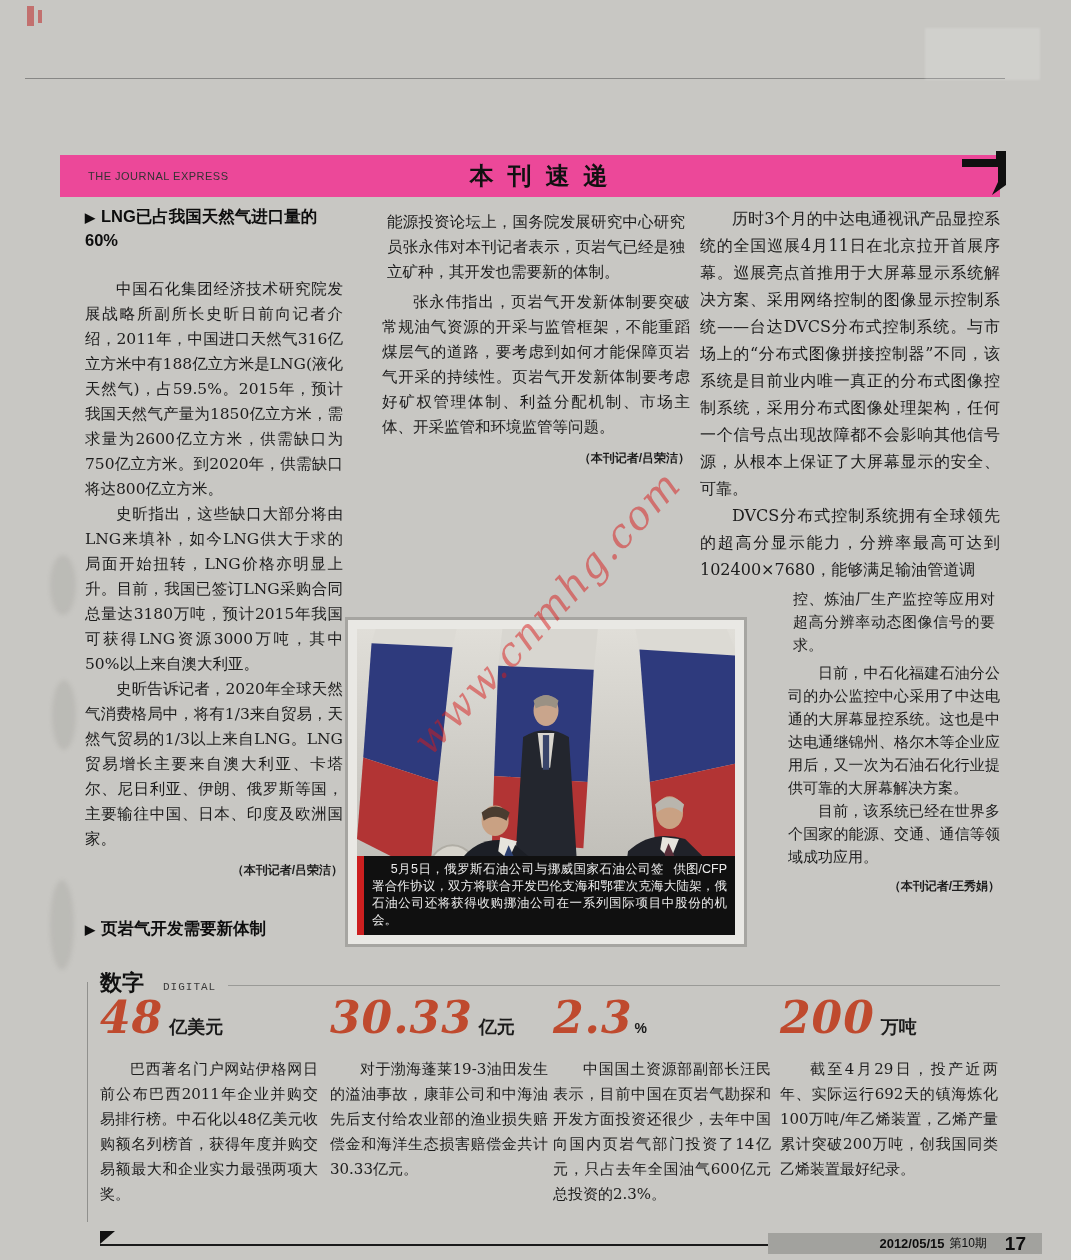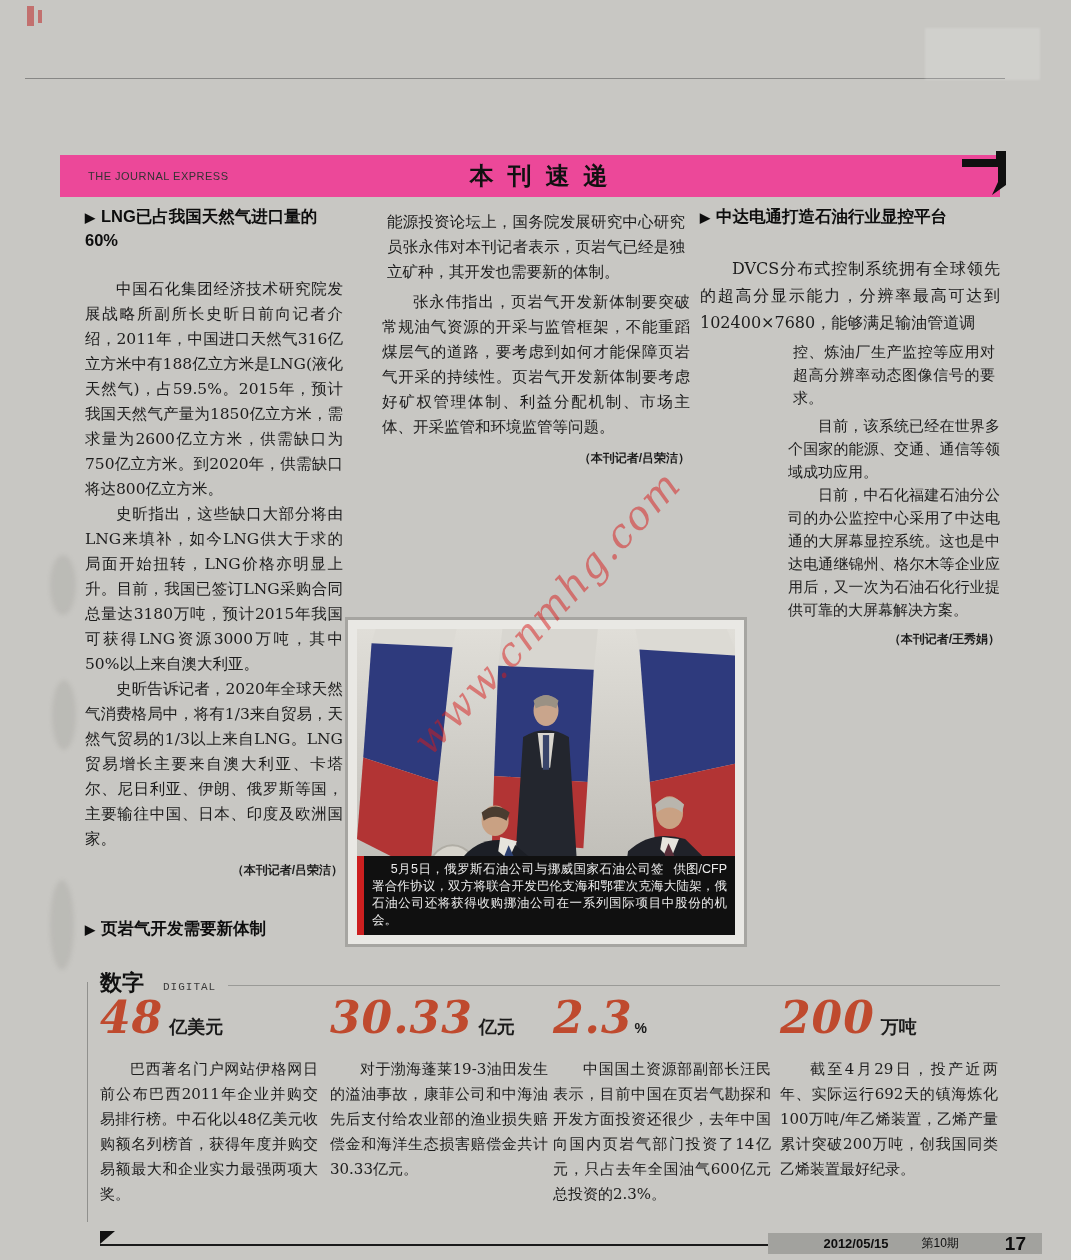--- a/index.html
+++ b/index.html
@@ -96,21 +96,21 @@
   .bottomrule{position:absolute;left:100px;top:1244px;width:890px;height:2px;background:#1a1a1a;}
   .pennant{
     position:absolute;left:100px;top:1231px;width:0;height:0;
     border-top:13px solid #111;border-right:15px solid transparent;
   }
 
   
   .footerbar{
     position:absolute;left:768px;top:1233px;width:274px;height:21px;
     background:#a2a29e;display:flex;align-items:center;justify-content:flex-end;
-    font-family:"Liberation Sans",sans-serif;color:#0e0e0e;gap:28px;
+    font-family:"Liberation Sans",sans-serif;color:#0e0e0e;
   }
   .footerbar .fdate{font-weight:bold;font-size:13px;}
   .footerbar .fissue{font-size:12px;margin-left:5px;}
   .footerbar .fpage{font-weight:bold;font-size:19px;margin:0 16px 0 18px;}
 </style>
 </head>
 <body>
 
 <div class="page">
 
@@ -146,28 +146,26 @@
     <p class="body">5月9日，在第八届中国</p>
   </div>
 
   <div class="col col2">
     <p class="noindent">能源投资论坛上，国务院发展研究中心研究员张永伟对本刊记者表示，页岩气已经是独立矿种，其开发也需要新的体制。</p>
     <p class="body">张永伟指出，页岩气开发新体制要突破常规油气资源的开采与监管框架，不能重蹈煤层气的道路，要考虑到如何才能保障页岩气开采的持续性。页岩气开发新体制要考虑好矿权管理体制、利益分配机制、市场主体、开采监管和环境监管等问题。</p>
     <div class="byline">（本刊记者/吕荣洁）</div>
   </div>
 
   <div class="col col3">
-    <div class="head">
-      <span class="tri">▶</span><span>中达电通打造石油行业显控平台</span>
-    </div>
+    <p class="body">历时3个月的中达电通视讯产品显控系统的全国巡展4月11日在北京拉开首展序幕。巡展亮点首推用于大屏幕显示系统解决方案、采用网络控制的图像显示控制系统——台达DVCS分布式控制系统。与市场上的“分布式图像拼接控制器”不同，该系统是目前业内唯一真正的分布式图像控制系统，采用分布式图像处理架构，任何一个信号点出现故障都不会影响其他信号源，从根本上保证了大屏幕显示的安全、可靠。</p>
     <p class="body">DVCS分布式控制系统拥有全球领先的超高分显示能力，分辨率最高可达到102400×7680，能够满足输油管道调</p>
     <div class="narrow">
       <p class="noindent">控、炼油厂生产监控等应用对超高分辨率动态图像信号的要求。</p>
+      <p class="body">日前，中石化福建石油分公司的办公监控中心采用了中达电通的大屏幕显控系统。这也是中达电通继锦州、格尔木等企业应用后，又一次为石油石化行业提供可靠的大屏幕解决方案。</p>
       <p class="body">目前，该系统已经在世界多个国家的能源、交通、通信等领域成功应用。</p>
-      <p class="body">日前，中石化福建石油分公司的办公监控中心采用了中达电通的大屏幕显控系统。这也是中达电通继锦州、格尔木等企业应用后，又一次为石油石化行业提供可靠的大屏幕解决方案。</p>
       <div class="byline">（本刊记者/王秀娟）</div>
     </div>
   </div>
 
   <div class="photo-wrap">
     <div class="photo-matte">
       <svg class="photo-img" viewBox="0 0 364 300" preserveAspectRatio="none">
         <defs>
           <linearGradient id="wall" x1="0" y1="0" x2="0" y2="1">
             <stop offset="0" stop-color="#e0ded8"></stop>

